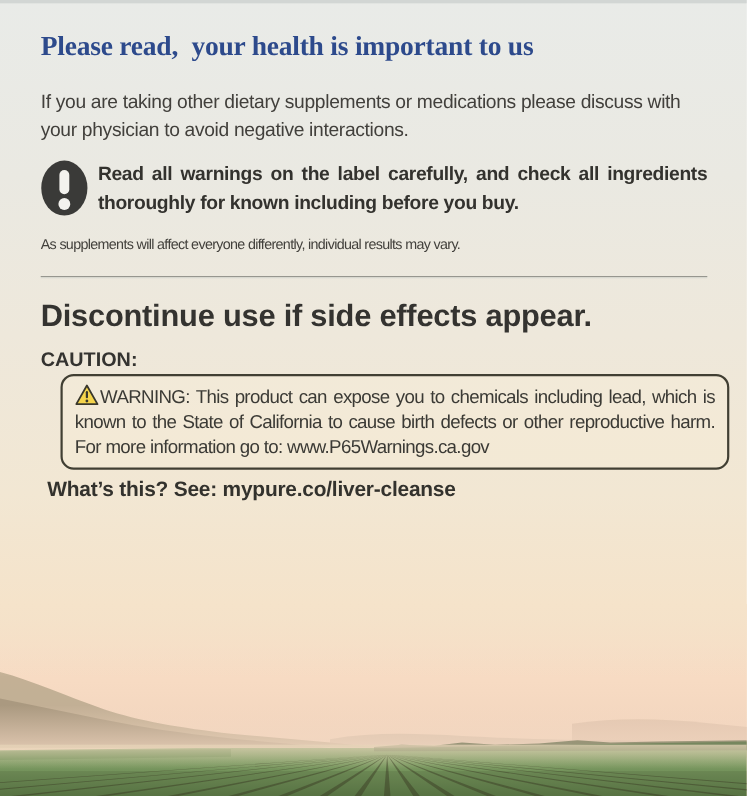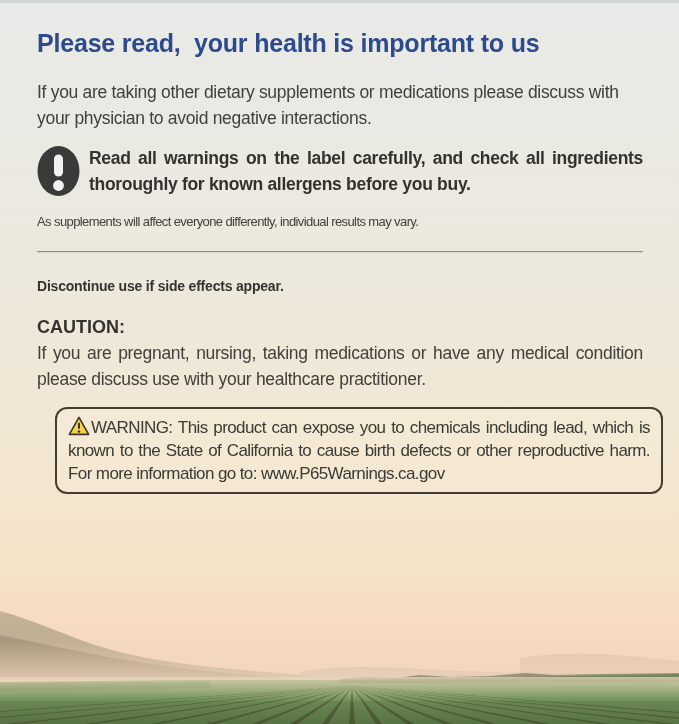--- a/index.html
+++ b/index.html
@@ -19,20 +19,21 @@
   .content {
     position:absolute; inset:0; z-index:2;
     padding:28px 36px 0 37px;
     box-sizing:border-box;
   }
   h1.title {
     margin:0 0 10px 0;
     font-size:25px; font-weight:bold; line-height:30px;
     letter-spacing:-0.2px; white-space:pre-wrap;
     color:#2d4a8c;
+    font-family:Liberation Serif, serif;
   }
   .body {
     margin:0; font-size:17.5px; line-height:26px;
     letter-spacing:-0.3px; color:#42403c;
   }
   .bold { font-weight:bold; color:#33322e; }
   .just { text-align:justify; }
   .intro { margin-bottom:14px;margin-top:21px; }
   .alert-row {
     display:flex; align-items:center; gap:9px;
@@ -43,21 +44,21 @@
     white-space:nowrap; overflow:hidden;
     font-size:13px; letter-spacing:-0.6px;
     margin-bottom:16px;
   }
   .divider {
     height:2px; margin:0 0 20px 0;
     background:linear-gradient(180deg,#8d8d86 0 55%,#d8d8cf 55% 100%);
   }
   h2.sub {
     margin:0 0 14px 0;
-    font-size:14px; font-weight:bold; line-height:27px;
+    font-size:28px; font-weight:bold; line-height:27px;
     letter-spacing:-0.2px; color:#343330;
   }
   .keepout { margin-bottom:15px; }
   h3.caution-label {
     margin:16px 0 2px 0;
     font-size:18px; font-weight:bold; line-height:22px;
     color:#343330;
   }
   .caution-text { margin-bottom:15px; }
   .p65box {
@@ -102,45 +103,45 @@
     <p class="body intro">If you are taking other dietary supplements or medications please discuss with your physician to avoid negative interactions.</p>
 
     <div class="alert-row">
       <span class="alert-icon">
         <svg viewBox="0 0 43 52" width="43" height="52" aria-hidden="true">
           <ellipse cx="21.5" cy="26" rx="21" ry="25" fill="#3a3a38"></ellipse>
           <rect x="17" y="9.5" width="9" height="22" rx="4.5" fill="#f3f2ee"></rect>
           <circle cx="21.5" cy="40.5" r="5.4" fill="#f3f2ee"></circle>
         </svg>
       </span>
-      <p class="body bold just" style="margin:0;">Read all warnings on the label carefully, and check all ingredients thoroughly for known allergens before you buy.</p>
+      <p class="body bold just" style="margin:0;">Read all warnings on the label carefully, and check all ingredients thoroughly for known including before you buy.</p>
     </div>
 
     <p class="body oneline">As supplements will affect everyone differently, individual results may vary.</p>
 
     <div class="divider"></div>
 
     <h2 class="sub">Discontinue use if side effects appear.</h2>
 
 
     <h3 class="caution-label">CAUTION:</h3>
-    <p class="body just caution-text">If you are pregnant, nursing, taking medications or have any medical condition please discuss use with your healthcare practitioner.</p>
 
     <div class="p65box">
       <div class="p65text">
         <span class="tri-icon">
           <svg viewBox="0 0 24 22" width="22" height="20" aria-hidden="true">
             <path d="M12 1.6 L22.6 20.2 L1.4 20.2 Z" fill="#f5d44c" stroke="#3a382c" stroke-width="1.8" stroke-linejoin="round"></path>
             <rect x="10.9" y="7.2" width="2.2" height="7.2" rx="1.1" fill="#3a382c"></rect>
             <circle cx="12" cy="17.1" r="1.4" fill="#3a382c"></circle>
           </svg>
         </span><span>WARNING: This product can expose you to chemicals including lead, which is known to the State of California to cause birth defects or other reproductive harm. For more information go to: www.P65Warnings.ca.gov</span>
       </div>
     </div>
 
+    <p class="whats">What’s this? See: mypure.co/liver-cleanse</p>
   </div>
 
   <div class="photo">
     <svg viewBox="0 0 679 175" preserveAspectRatio="none" aria-hidden="true">
       <defs>
         <linearGradient id="sky" x1="0" y1="0" x2="0" y2="1">
           <stop offset="0" stop-color="#f4dfc8"></stop>
           <stop offset="0.5" stop-color="#f7dbc3"></stop>
           <stop offset="0.85" stop-color="#f2d5be"></stop>
           <stop offset="1" stop-color="#ecd1bc"></stop>

